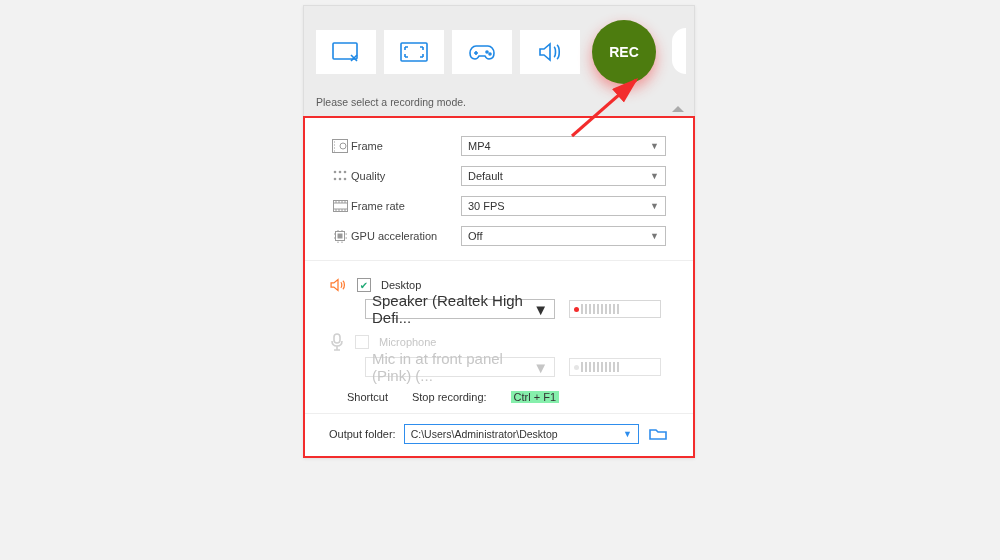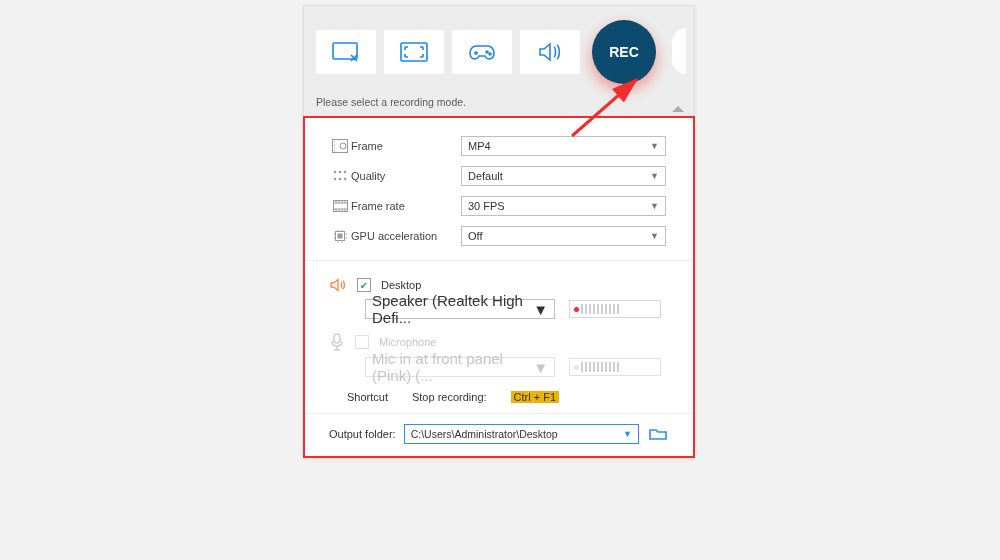--- a/index.html
+++ b/index.html
@@ -55,21 +55,21 @@
   .modes { display:flex; gap:8px; align-items:center; }
   .mode {
     width:60px; height:44px;
     background:#fff;
     display:flex; align-items:center; justify-content:center;
     color:#1e88e5;
   }
   .rec {
     width:64px; height:64px;
     border-radius:50%;
-    background:#0c4a6e;
+    background:#4d7c0f;
     color:#fff;
     display:flex; align-items:center; justify-content:center;
     font-weight:700; font-size:14px;
     margin-left:4px;
     box-shadow: 0 6px 14px rgba(243,44,44,.45);
     position:relative; z-index:3;
   }
   .rec-slice {
     position:absolute; right:8px; top:22px;
     width:14px; height:46px;
@@ -133,21 +133,21 @@
     display:flex; align-items:center; gap:2px;
     padding:0 4px;
   }
   .meter .dot { width:5px; height:5px; border-radius:50%; background:#f32c2c; }
   .meter .dot.gray { background:#cfcfcf; }
   .meter .bar { width:2px; height:10px; background:#cfcfcf; }
   .disabled, .disabled * { color:#c6c6c6 !important; border-color:#e2e2e2 !important; }
   .disabled .dot { background:#e5e5e5 !important; }
   
   .shortcut { display:flex; align-items:center; gap:24px; margin:2px 0 8px 18px; font-size:11px; }
-  .hl { background:#eab308; padding:0 3px; }
+  .hl { background:#86efac; padding:0 3px; }
   
   .hr2 { height:1px; background:#eee; margin:10px -24px 10px -24px; }
   .outrow { display:flex; align-items:center; gap:8px; }
   .outlabel { font-size:11px; color:#333; }
   .outselect {
     flex:1; height:20px;
     border:1px solid #2e8ded;
     display:flex; align-items:center; justify-content:space-between;
     padding:0 6px; font-size:10.5px; color:#333;
   }

